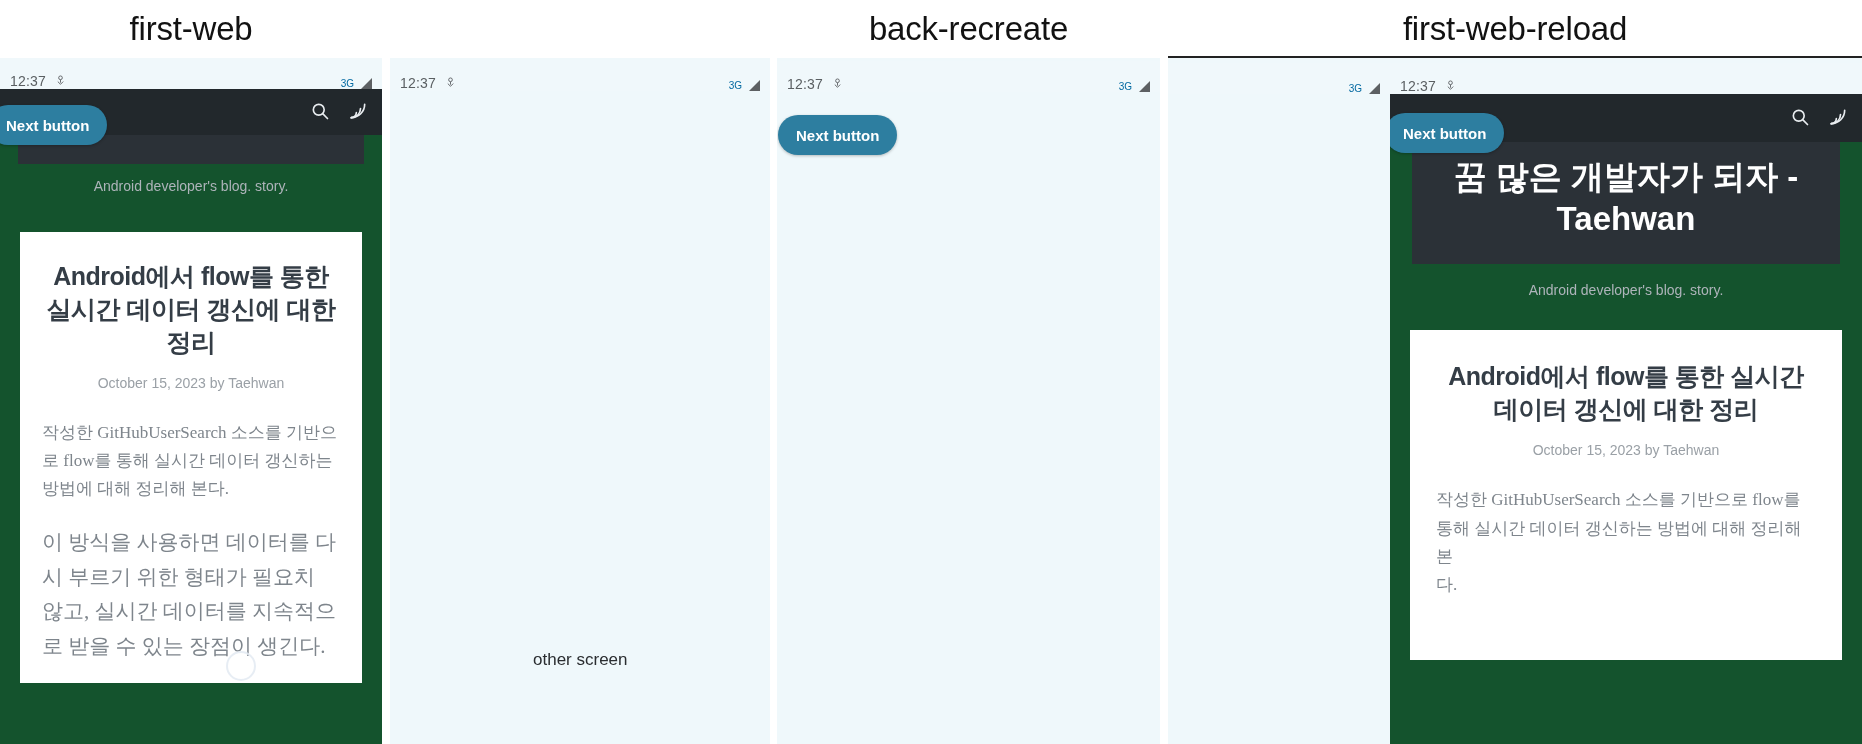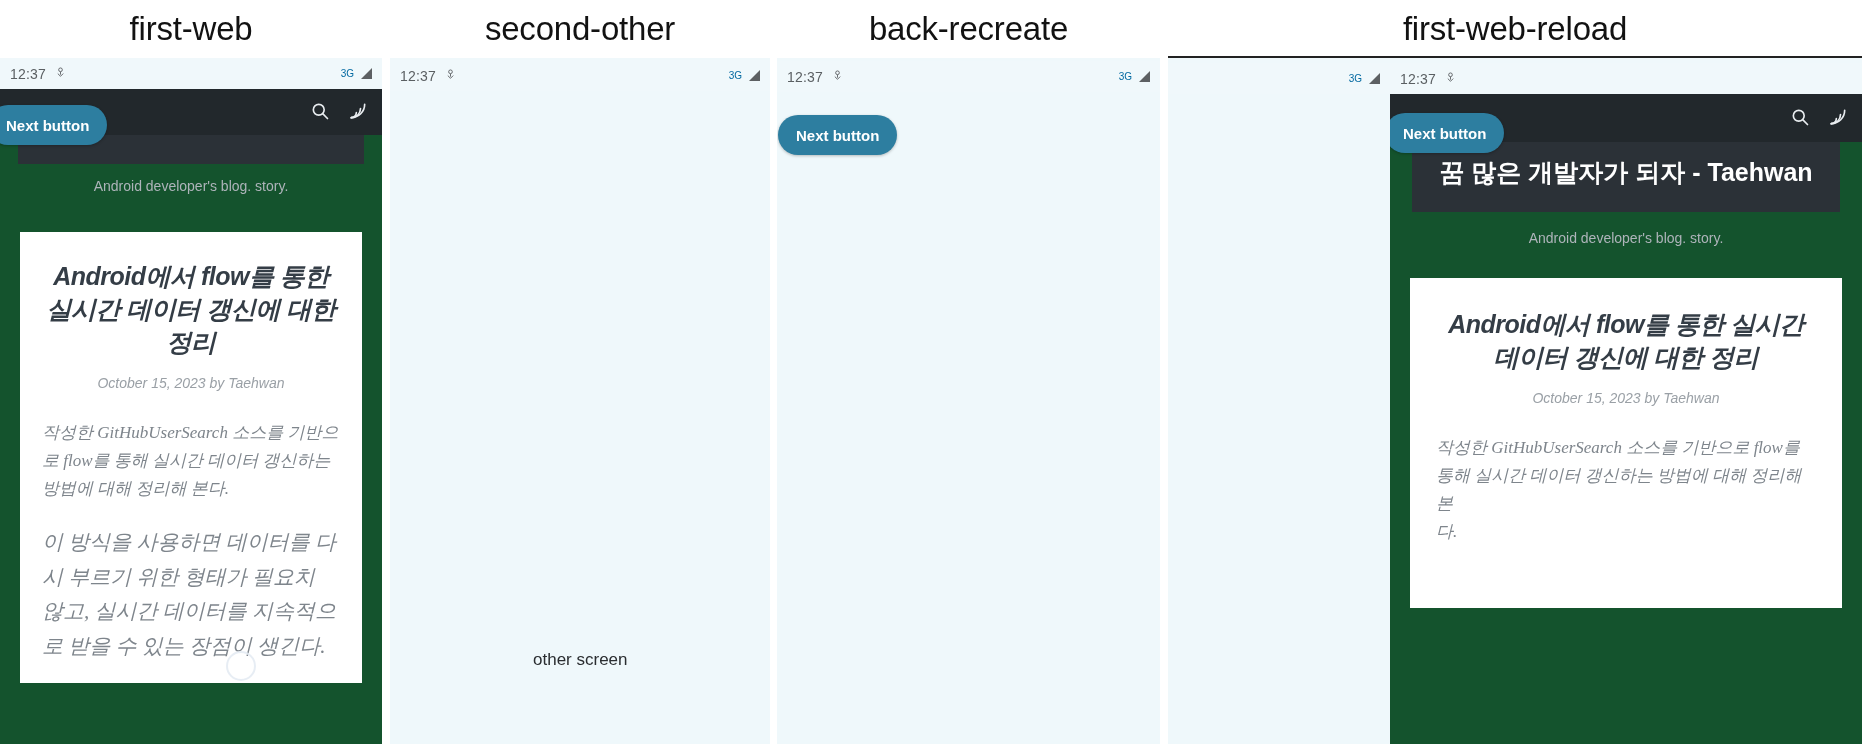--- a/index.html
+++ b/index.html
@@ -25,21 +25,21 @@
   .panel{
     position:absolute;top:58px;height:686px;overflow:hidden;
     background:#eff8fb;
   }
   .panel-inner{position:absolute;inset:0;overflow:hidden;}
 
   
   .statusbar{
     position:absolute;left:0;top:0;width:100%;height:31px;
     background:#f0f8fb;
-    display:flex;align-items:center;justify-content:space-between;
+    display:flex;align-items:flex-end;justify-content:space-between;
     padding:0 10px;box-sizing:border-box;
     font-size:14px;color:#5d6063;
   }
   .sb-left{display:flex;align-items:center;gap:8px;}
   .sb-right{display:flex;align-items:center;gap:5px;}
   .sb-time{font-size:14px;color:#5a5f62;letter-spacing:0.2px;}
   .sb-icon{display:inline-block;line-height:1;}
   .signal-tri{
     width:0;height:0;
     border-left:11px solid transparent;
@@ -88,21 +88,20 @@
   .blog-tagline{
     text-align:center;
     color:#aeb4ba;
     font-weight:400;
   }
   .article-card{
     background:#ffffff;
     margin:12px auto;
     box-sizing:border-box;
     overflow:hidden;
-    font-style:italic;
   }
   .article-title{
     text-align:center;
     color:#343d46;
     font-weight:bold;
     line-height:1.32;
     letter-spacing:-0.5px;
   }
   .article-meta{
     text-align:center;
@@ -130,23 +129,20 @@
   .top-rule{position:absolute;height:2px;background:#222;}
 </style>
 </head>
 <body>
 
 <div class="board">
 
   <div class="captions">
     <div class="caption" style="left:0px;width:382px;">
       <span>first-web</span>
-    </div>
-    <div class="caption" style="left:390px;width:380px;">
-      <span>second-other</span>
     </div>
     <div class="caption" style="left:1168px;width:694px;">
       <span>first-web-reload</span>
     </div>
     <div class="caption" style="left:777px;width:383px;">
       <span>back-recreate</span>
     </div>
   </div>
 
   <div class="top-rule" style="left:1168px;top:56px;width:694px;"></div>
@@ -281,21 +277,21 @@
           <span class="signal-tri"></span>
         </div>
       </div>
     </div>
   </div>
 
   <div class="panel" style="left:1390px;width:472px;">
     <div class="panel-inner">
 
       <div class="blogbody" style="top:36px;height:650px;">
-        <div class="blog-masthead" style="margin:42px 22px 0 22px;padding:20px 16px 24px 16px;font-size:25px;">
+        <div class="blog-masthead" style="margin:42px 22px 0 22px;padding:20px 16px 24px 16px;font-size:33px;">
           <span>꿈 많은 개발자가 되자 - Taehwan</span>
         </div>
         <div class="blog-tagline" style="margin-top:18px;font-size:14px;">
           <span>Android developer's blog. story.</span>
         </div>
 
         <div class="article-card" style="margin-top:32px;width:432px;min-height:330px;padding:30px 26px 20px 26px;">
           <div class="article-title" style="font-size:25px;">
             <span>Android에서 flow를 통한 실시간 데이터 갱신에 대한 정리</span>
           </div>

